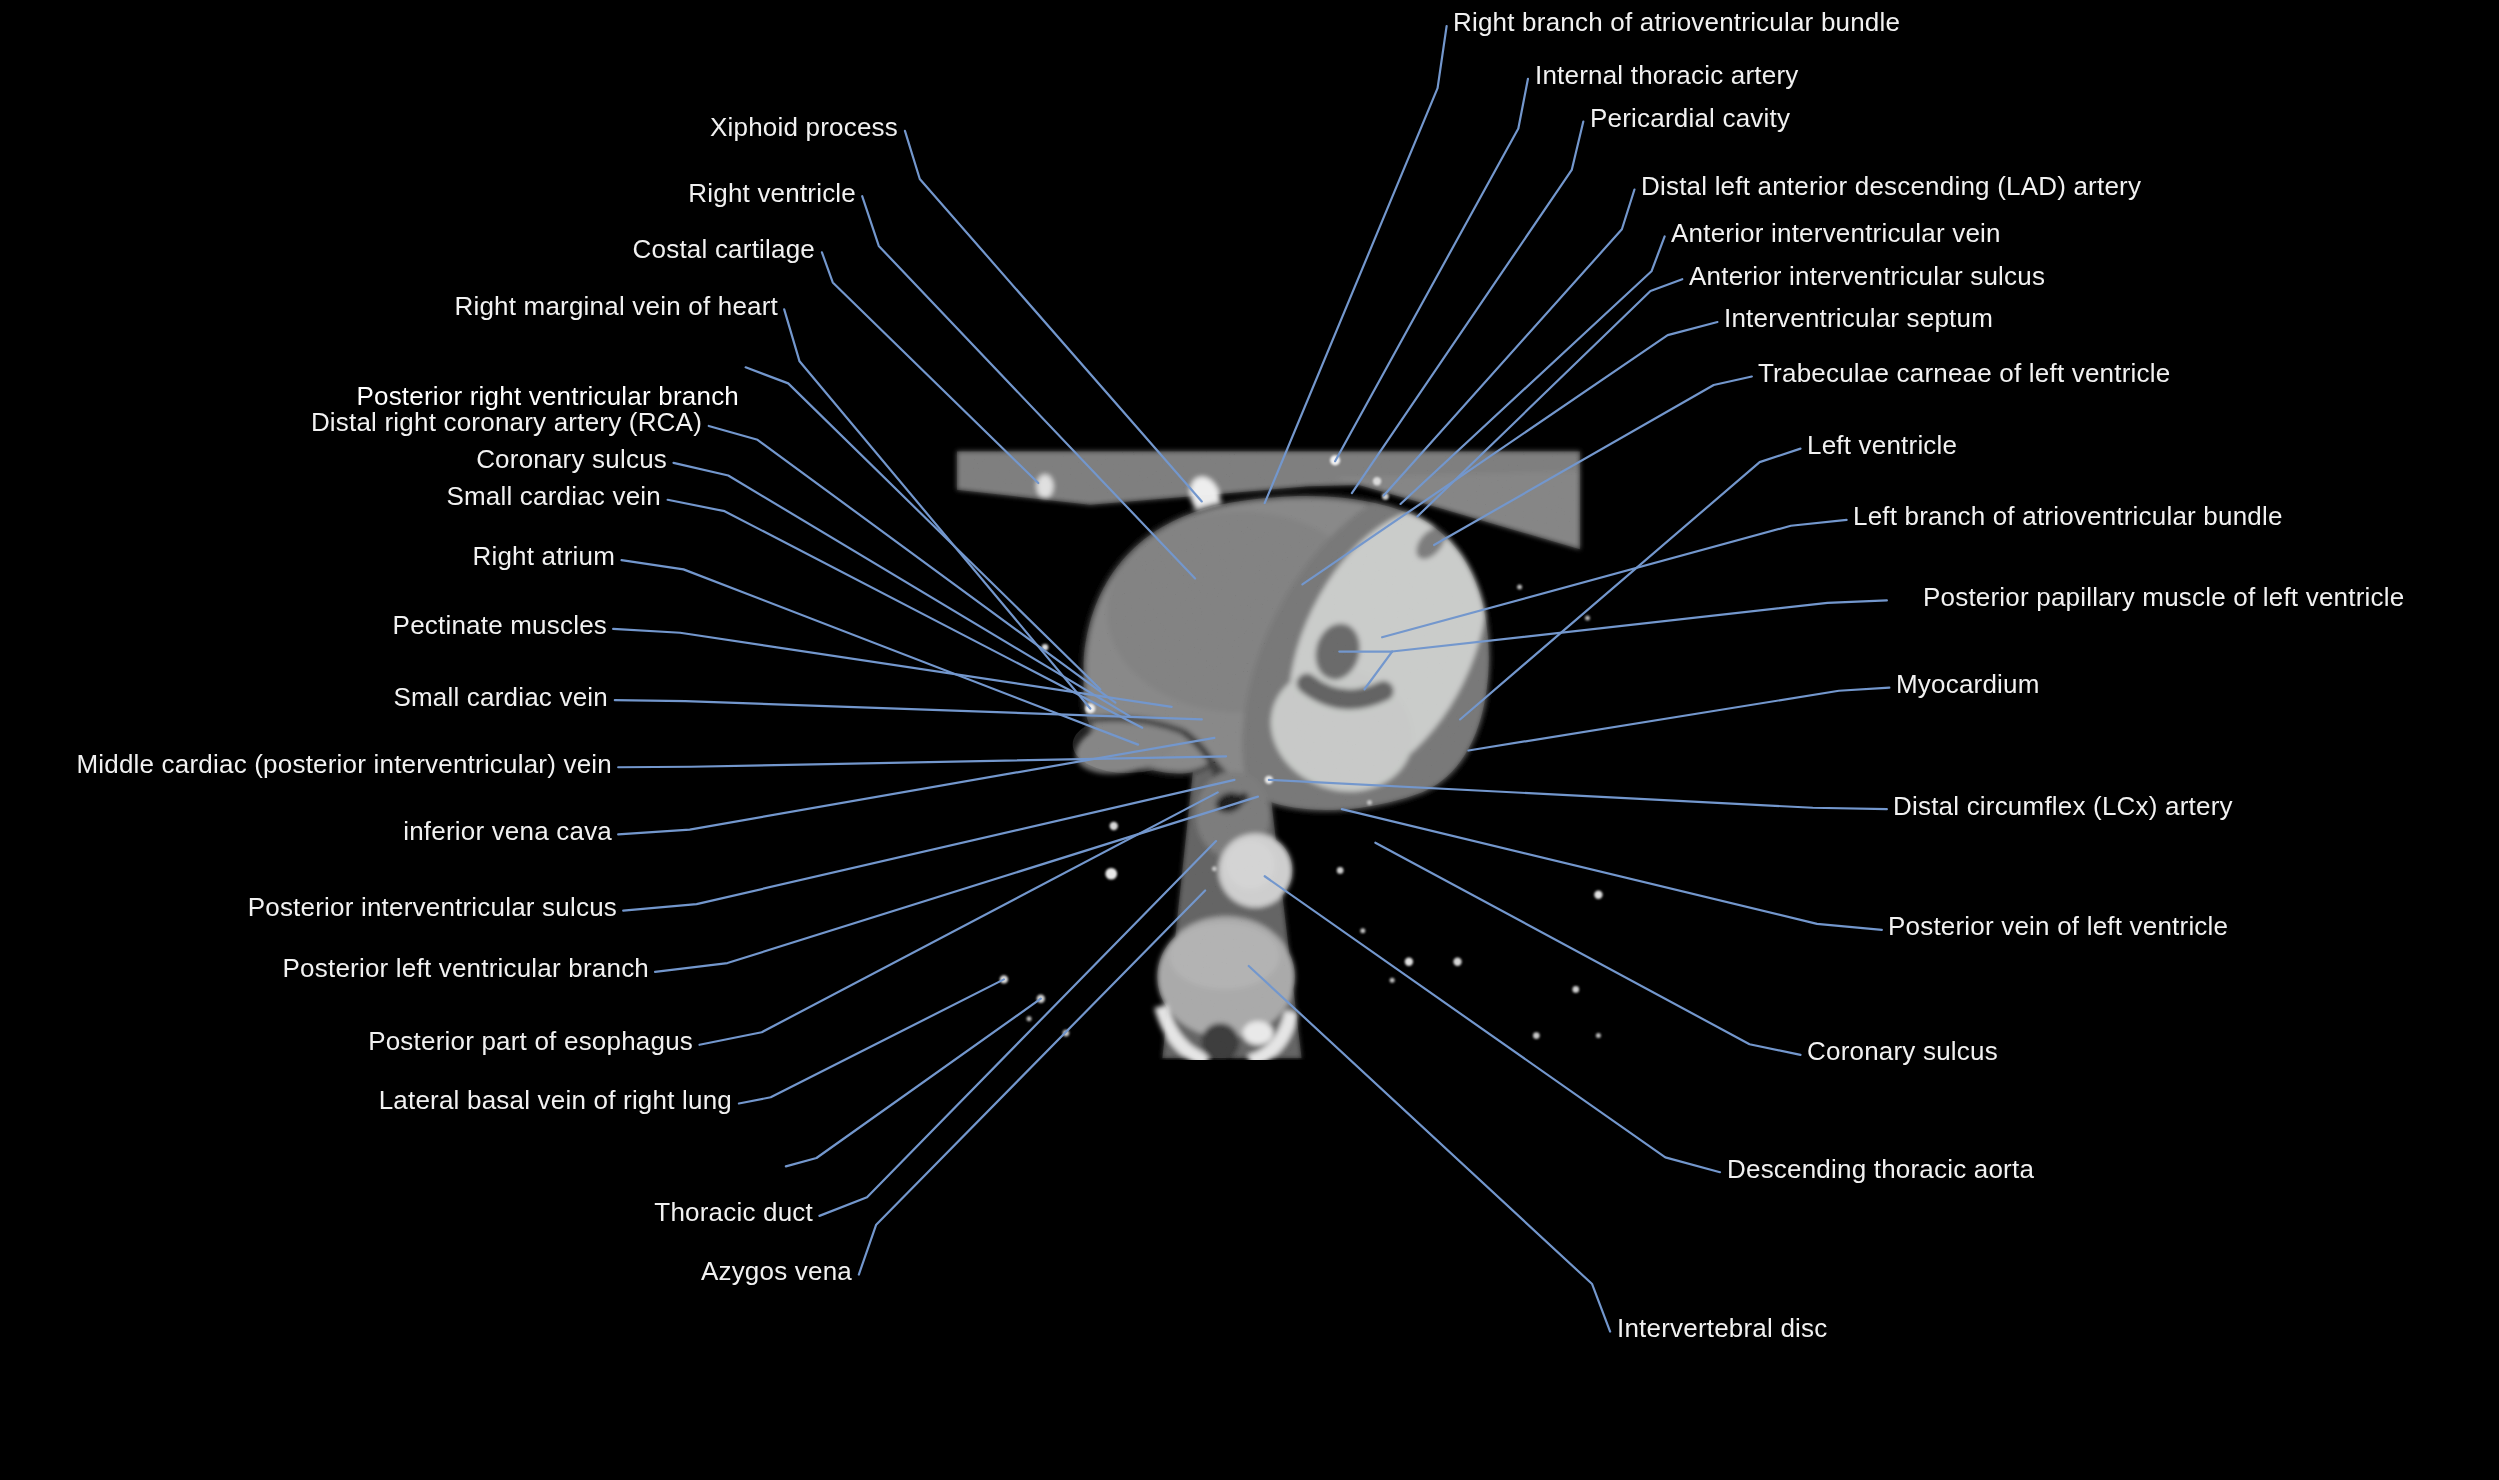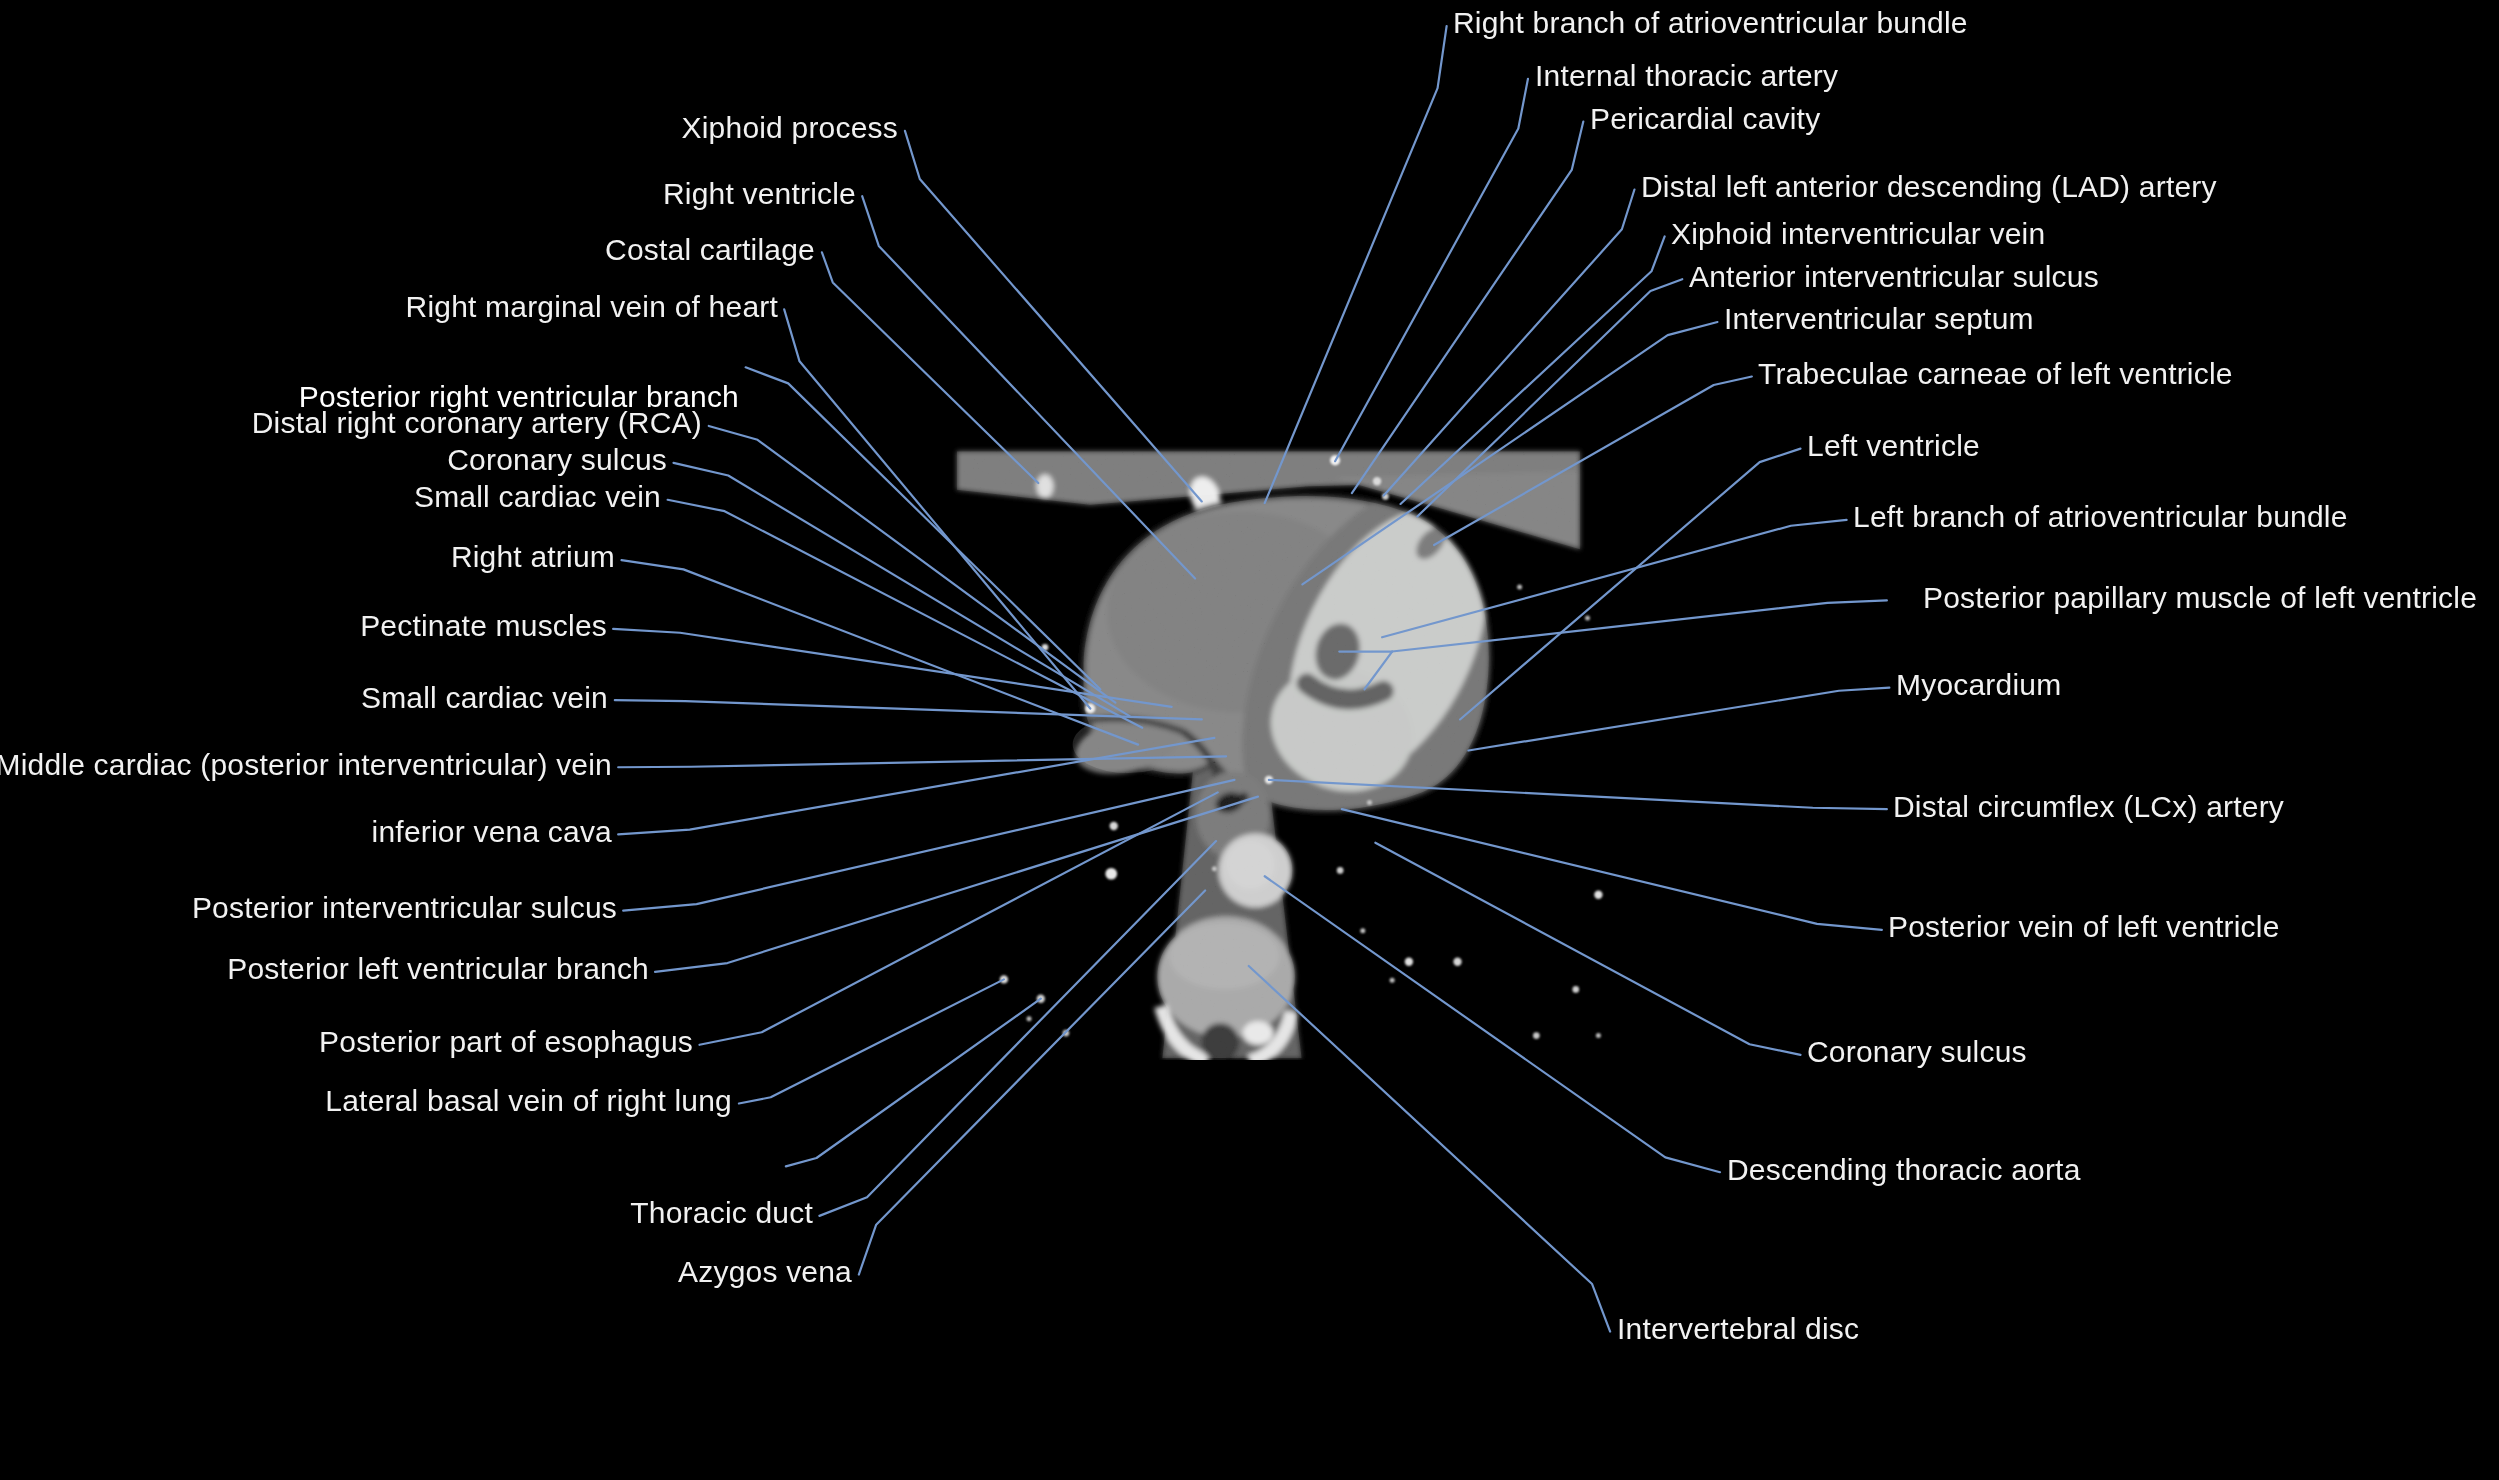--- a/index.html
+++ b/index.html
@@ -1,21 +1,21 @@
 <!DOCTYPE html>
 <html style="font-size:13.4px"><head>
 <meta charset="utf-8">
 <style>
   html,body{margin:0;padding:0;background:#000;}
   #stage{position:relative;width:2500px;height:1480px;background:#000;overflow:hidden;
          font-family:"Liberation Sans",sans-serif;}
   #ct-svg{position:absolute;left:0;top:0;width:2500px;height:1480px;}
   #labels-layer{position:absolute;left:0;top:0;width:100%;height:100%;}
   .label{position:absolute;transform:translateY(-52%);white-space:nowrap;
-         font-size:30px;line-height:1.15;color:#f1f1f1;letter-spacing:0.2px;}
+         font-size:26px;line-height:1.15;color:#f1f1f1;letter-spacing:0.2px;}
   .leader{fill:none;stroke-width:2.6px;stroke-linecap:round;stroke-linejoin:round;}
 </style>
 </head>
 <body>
 
 <div id="stage">
 
   <svg id="ct-svg" viewBox="0 0 2981 1765">
     <defs>
       <filter id="soft" x="-10%" y="-10%" width="120%" height="120%">
@@ -189,21 +189,21 @@
       <div class="label" style="right: 1883px; top: 909px; color: rgb(241, 241, 241);">Posterior interventricular sulcus</div>
       <div class="label" style="right: 1851px; top: 970px; color: rgb(241, 241, 241);">Posterior left ventricular branch</div>
       <div class="label" style="right: 1807px; top: 1043px; color: rgb(241, 241, 241);">Posterior part of esophagus</div>
       <div class="label" style="right: 1768px; top: 1102px; color: rgb(241, 241, 241);">Lateral basal vein of right lung</div>
       <div class="label" style="right: 1687px; top: 1214px; color: rgb(241, 241, 241);">Thoracic duct</div>
       <div class="label" style="right: 1648px; top: 1273px; color: rgb(241, 241, 241);">Azygos vena</div>
       <div class="label" style="left: 1453px; top: 24px; color: rgb(241, 241, 241);">Right branch of atrioventricular bundle</div>
       <div class="label" style="left: 1535px; top: 77px; color: rgb(241, 241, 241);">Internal thoracic artery</div>
       <div class="label" style="left: 1590px; top: 120px; color: rgb(241, 241, 241);">Pericardial cavity</div>
       <div class="label" style="left: 1641px; top: 188px; color: rgb(241, 241, 241);">Distal left anterior descending (LAD) artery</div>
-      <div class="label" style="left: 1671px; top: 235px; color: rgb(241, 241, 241);">Xiphoid interventricular vein</div>
+      <div class="label" style="left: 1671px; top: 235px; color: rgb(241, 241, 241);">Anterior interventricular vein</div>
       <div class="label" style="left: 1689px; top: 278px; color: rgb(241, 241, 241);">Anterior interventricular sulcus</div>
       <div class="label" style="left: 1724px; top: 320px; color: rgb(241, 241, 241);">Interventricular septum</div>
       <div class="label" style="left: 1758px; top: 375px; color: rgb(241, 241, 241);">Trabeculae carneae of left ventricle</div>
       <div class="label" style="left: 1807px; top: 447px; color: rgb(241, 241, 241);">Left ventricle</div>
       <div class="label" style="left: 1853px; top: 518px; color: rgb(241, 241, 241);">Left branch of atrioventricular bundle</div>
       <div class="label" style="left: 1893px; top: 599px; color: rgb(241, 241, 241); margin-left: 30px;">Posterior papillary muscle of left ventricle</div>
       <div class="label" style="left: 1896px; top: 686px; color: rgb(241, 241, 241);">Myocardium</div>
       <div class="label" style="left: 1893px; top: 808px; color: rgb(241, 241, 241);">Distal circumflex (LCx) artery</div>
       <div class="label" style="left: 1888px; top: 928px; color: rgb(241, 241, 241);">Posterior vein of left ventricle</div>
       <div class="label" style="left: 1807px; top: 1053px; color: rgb(241, 241, 241);">Coronary sulcus</div>

